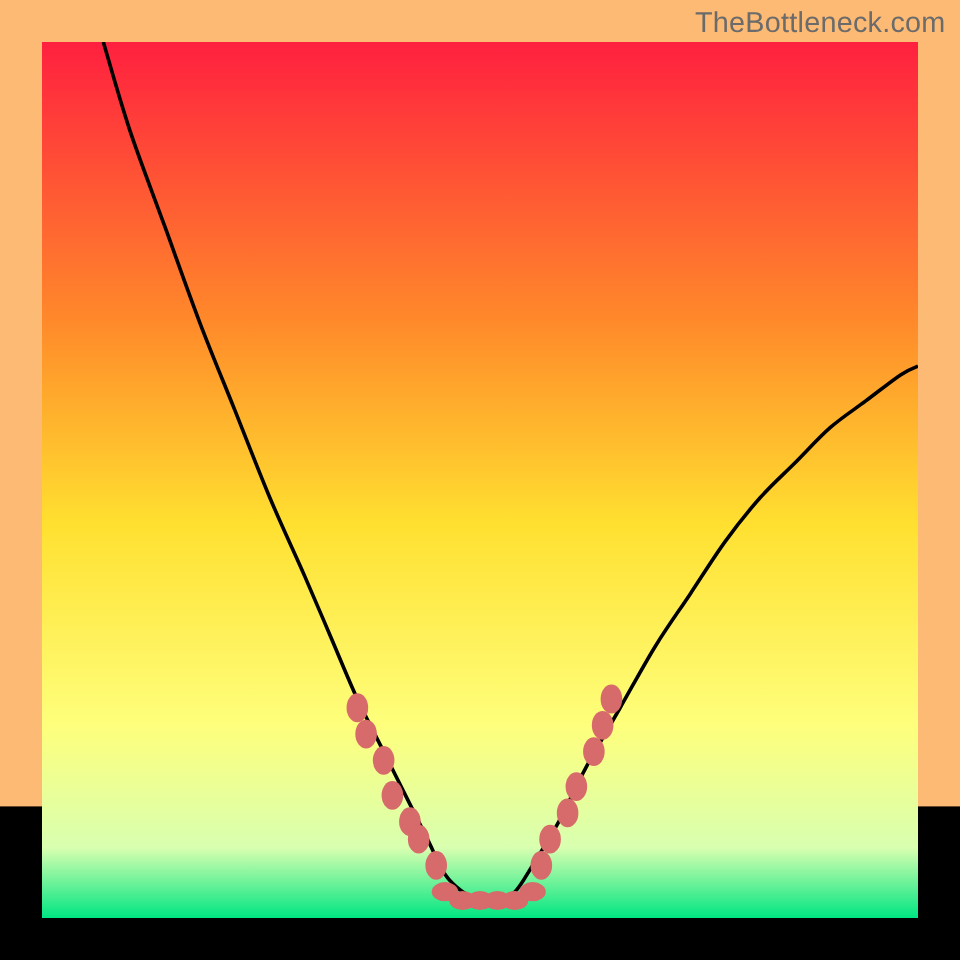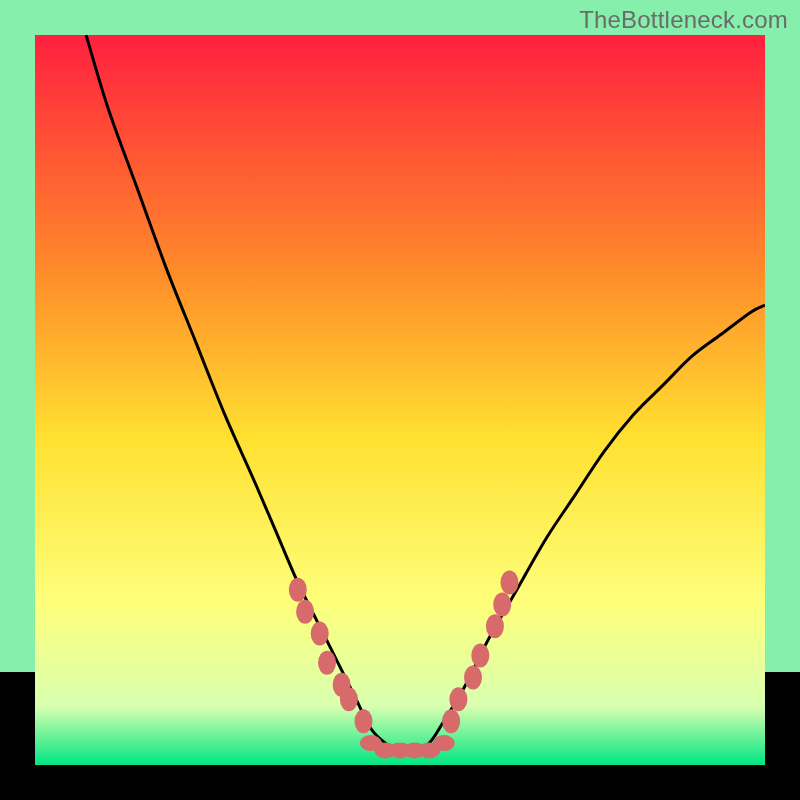--- a/index.html
+++ b/index.html
@@ -10,21 +10,21 @@
     background: #000;
     overflow: hidden;
     font-family: Arial, Helvetica, sans-serif;
   }
   .frame {
     position: absolute;
     left: 0;
     top: 0;
     width: 800px;
     height: 672px;
-    background: #86efac;
+    background: #fdba74;
   }
   .plot {
     position: absolute;
     left: 35px;
     top: 35px;
     width: 730px;
     height: 730px;
     overflow: hidden;
   }
   .watermark {

